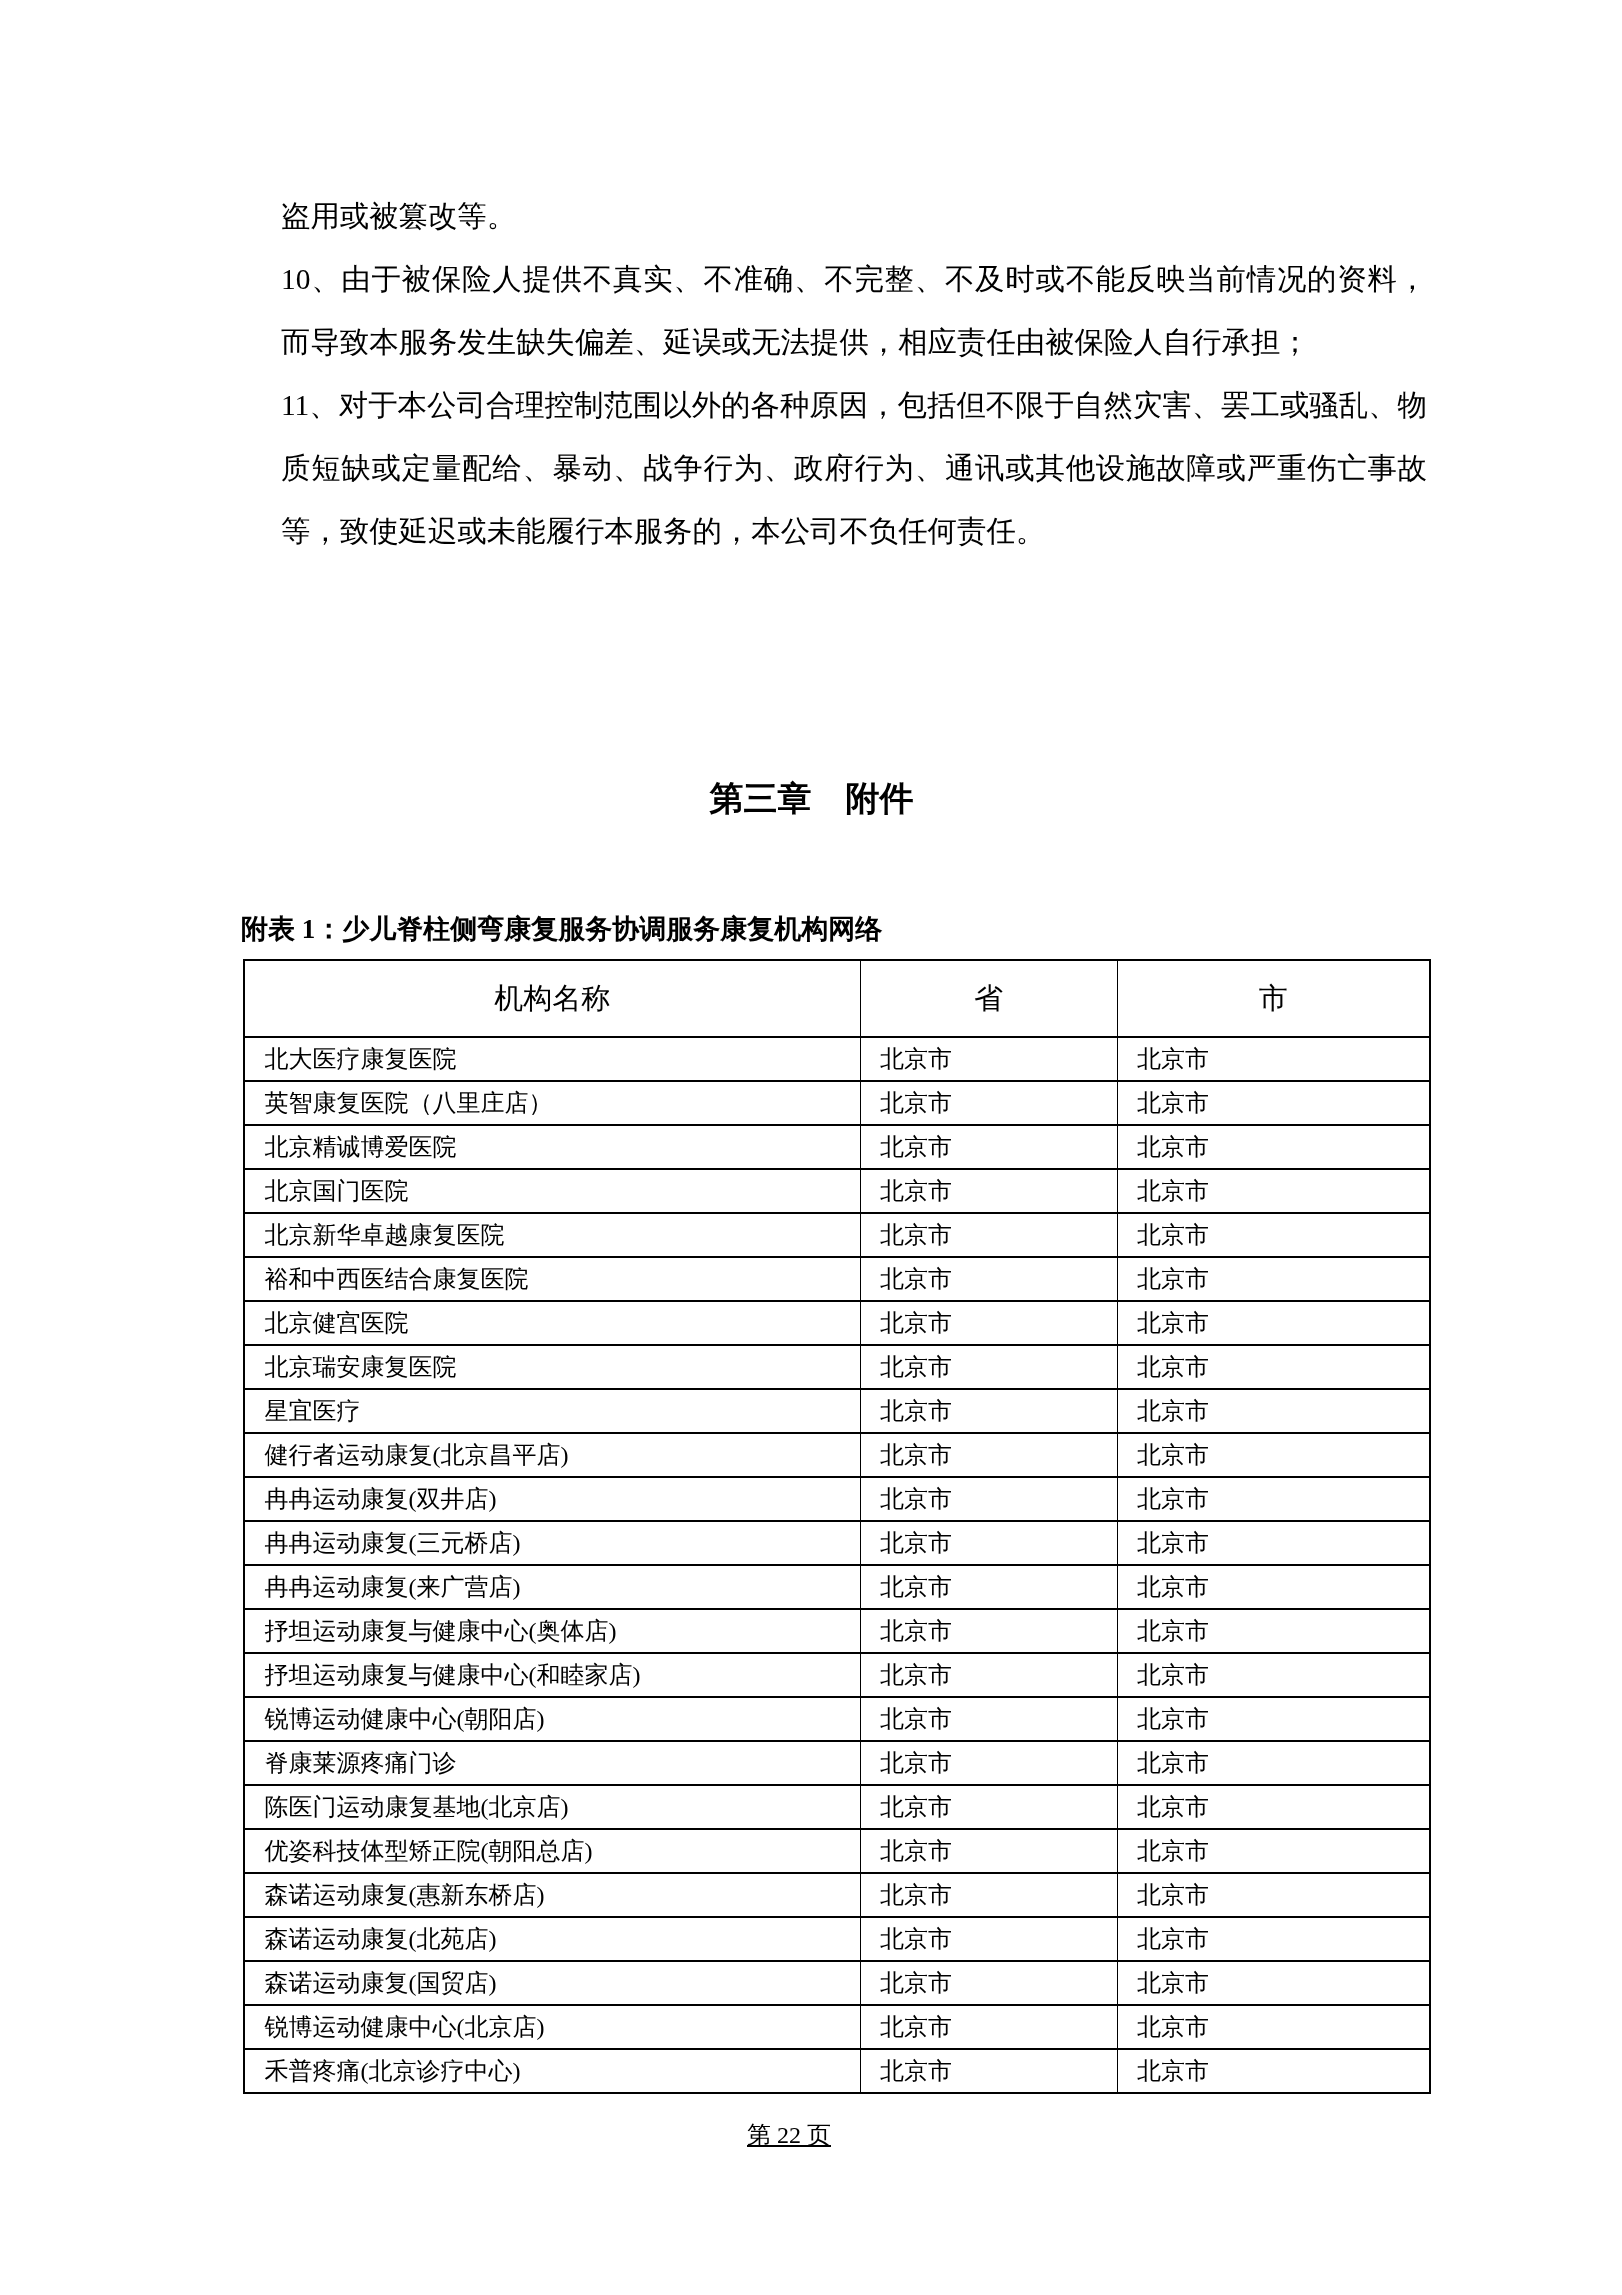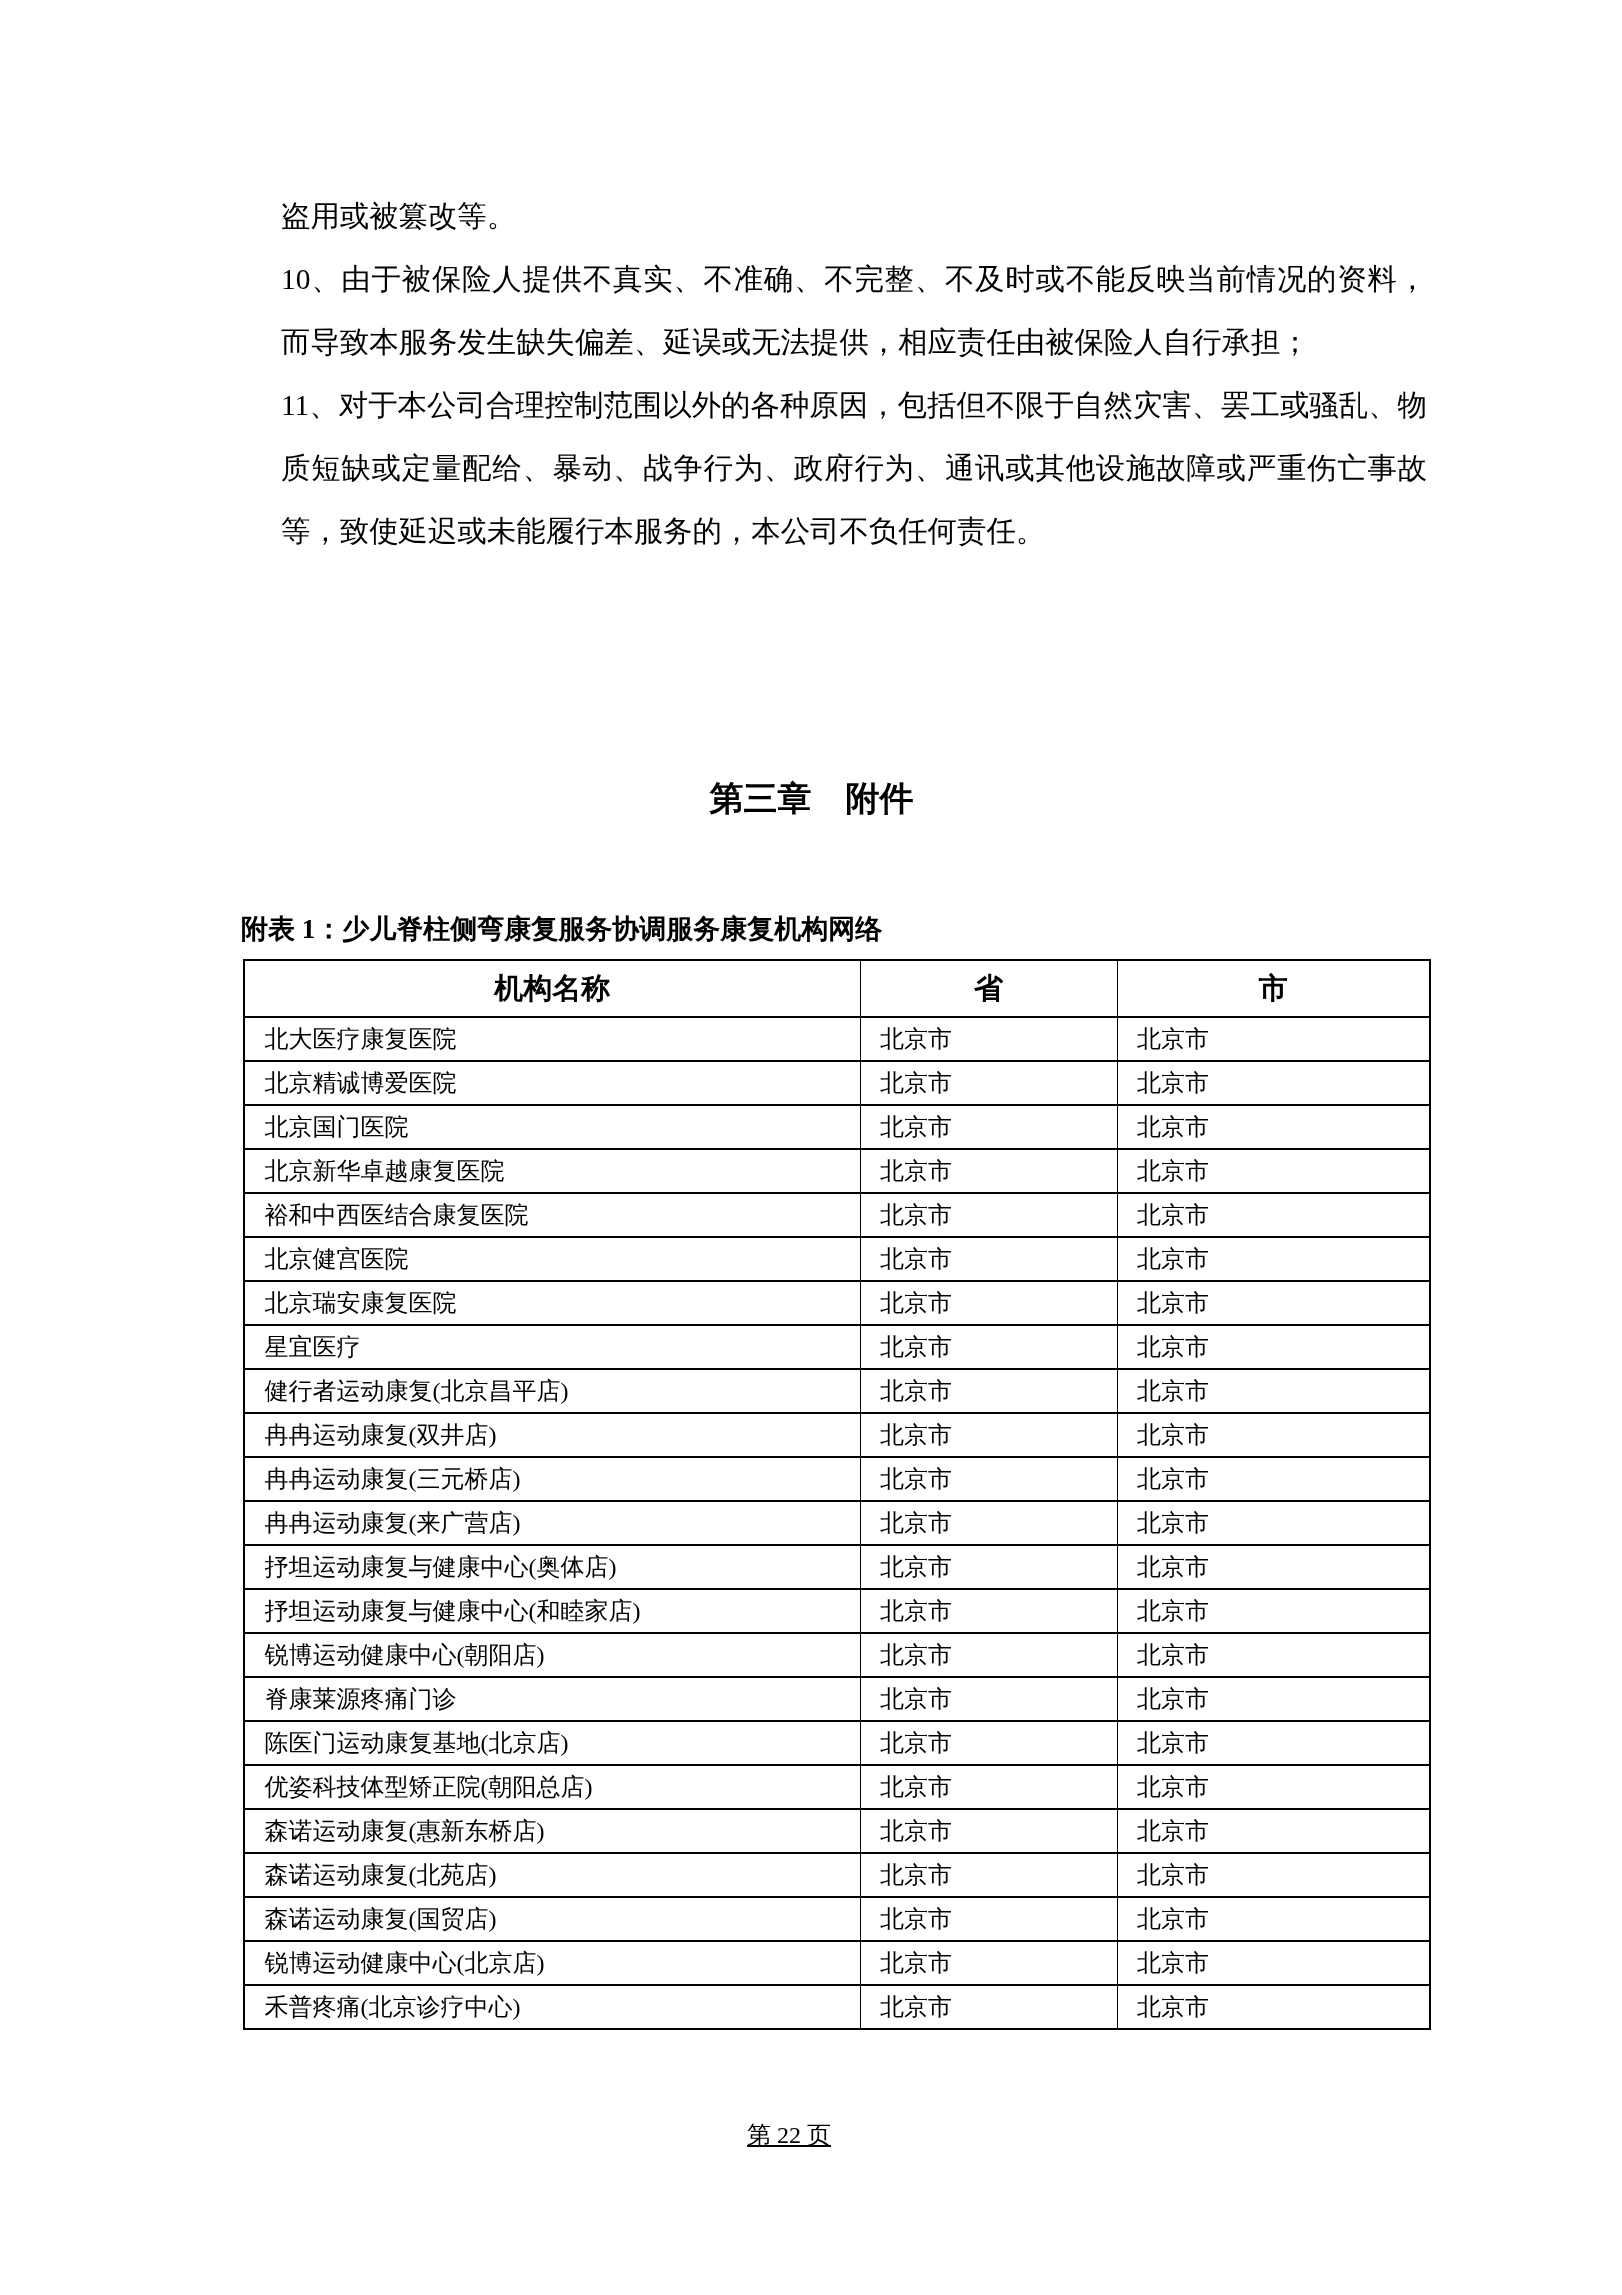--- a/index.html
+++ b/index.html
@@ -59,24 +59,24 @@
   }
   table.inst-table col.c-name { width: 616px; }
   table.inst-table col.c-prov { width: 257px; }
   table.inst-table col.c-city { width: 313px; }
   table.inst-table th {
     border: 1.3px solid #000;
     border-top: 2.6px solid #000;
     border-bottom: 2.6px solid #000;
     height: 55px;
     font-size: 29px;
-    font-weight: bold;
+    font-weight: normal;
     text-align: center;
     vertical-align: middle;
-    padding: 0;
+    padding: 10px;
   }
   table.inst-table th:first-child,
   table.inst-table td:first-child { border-left: 2.6px solid #000; }
   table.inst-table th:last-child,
   table.inst-table td:last-child { border-right: 2.6px solid #000; }
   table.inst-table td {
     border: 1.3px solid #000;
     border-top: 2px solid #000;
     border-bottom: 2px solid #000;
     height: 42px;
@@ -126,20 +126,25 @@
         <th>市</th>
       </tr>
     </thead>
     <tbody id="table-body">
         <tr>
           <td>北大医疗康复医院</td>
           <td>北京市</td>
           <td>北京市</td>
         </tr>
         <tr>
+          <td>英智康复医院（八里庄店）</td>
+          <td>北京市</td>
+          <td>北京市</td>
+        </tr>
+        <tr>
           <td>北京精诚博爱医院</td>
           <td>北京市</td>
           <td>北京市</td>
         </tr>
         <tr>
           <td>北京国门医院</td>
           <td>北京市</td>
           <td>北京市</td>
         </tr>
         <tr>

